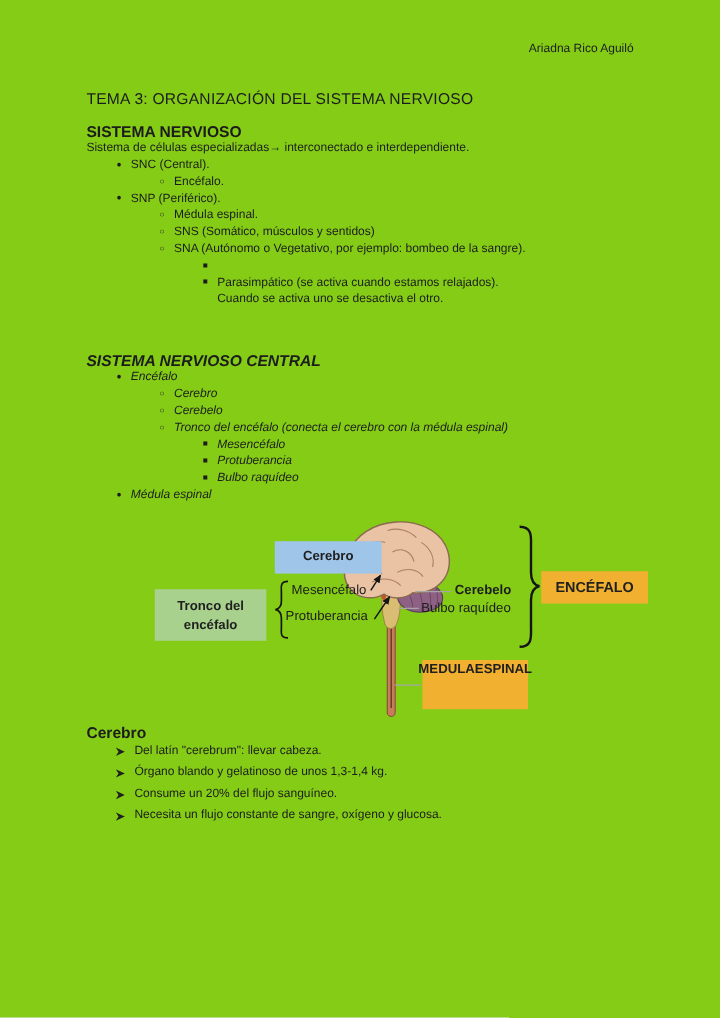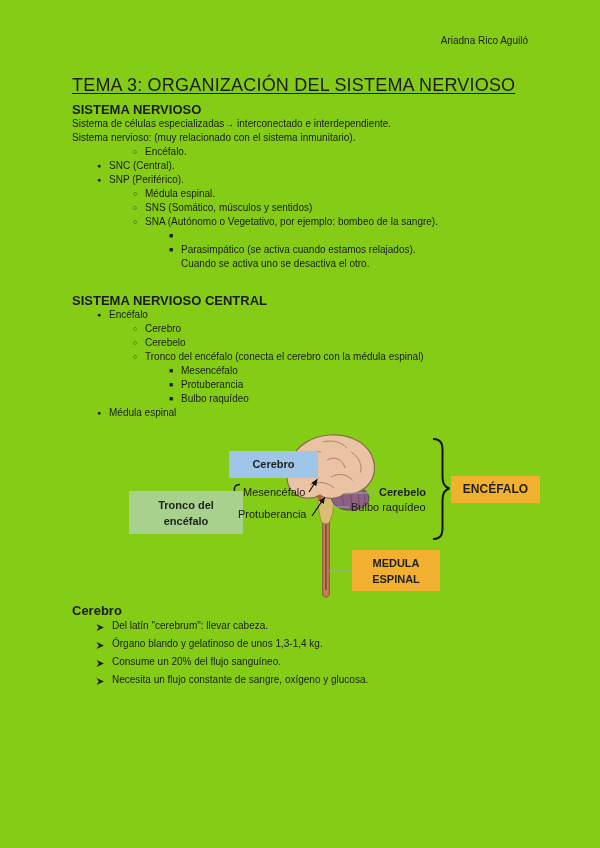--- a/index.html
+++ b/index.html
@@ -2,70 +2,69 @@
 <html><head>
 <meta charset="utf-8">
 <style>
   html,body{margin:0;padding:0;background:#e8e8e8;}
   .page{
     position:relative;width:600px;height:848px;background:#84cc16;
     font-family:"Liberation Sans","DejaVu Sans",sans-serif;color:#1c1c1c;
     margin:0 auto;overflow:hidden;
   }
   .author{position:absolute;top:35px;right:72px;font-size:10px;}
-  .doc-title{position:absolute;top:75px;left:72px;font-size:18px;letter-spacing:.2px;
-    text-decoration:underline;text-underline-offset:2px;text-align:center;}
+  .doc-title{position:absolute;top:75px;left:72px;font-size:13px;letter-spacing:.2px;
+    text-underline-offset:2px;text-align:center;}
   .sec{position:absolute;left:72px;width:476px;font-size:10px;line-height:14px;}
   .sec-heading{font-weight:bold;font-size:13px;line-height:14px;}
   .li{display:flex;}
   .li .b{flex:0 0 12px;font-size:7px;line-height:14px;}
   .lvl1{margin-left:25px;}
   .lvl2{margin-left:61px;}
   .lvl3{margin-left:97px;}
   .li-arrow{display:flex;margin-left:24px;line-height:15px;}
   .li-arrow .ab{flex:0 0 16px;padding-top:3px;}
   .sec-cerebro .li-arrow{line-height:15px;}
   
   .diagram{position:absolute;left:0;top:432px;width:600px;height:172px;}
   .diagram svg{position:absolute;left:0;top:0;}
   .dbox{position:absolute;text-align:center;font-weight:bold;color:#1f1f1f;}
   .cerebro-box{left:229px;top:19px;width:89px;height:27px;background:#9fc5e8;
     font-size:11px;line-height:27px;}
-  .tronco-box{left:129px;top:59px;width:114px;height:43px;background:#a9d18e;
+  .tronco-box{left:129px;top:59px;width:93px;height:43px;background:#a9d18e;
     font-size:11px;line-height:16px;padding-top:0;display:flex;flex-direction:column;justify-content:center;}
   .encefalo-box{left:451px;top:44px;width:89px;height:27px;background:#f1b02f;
     font-size:12px;line-height:27px;}
   .medula-box{left:352px;top:118px;width:88px;height:41px;background:#f1b02f;
-    font-size:11px;line-height:16px;display:flex;flex-direction:column;justify-content:center;}
+    font-size:11px;line-height:16px;display:flex;flex-direction:row;justify-content:center;}
   .dlabel{position:absolute;font-size:11px;line-height:13px;white-space:nowrap;}
   .lbl-mesencefalo{left:243px;top:54px;}
   .lbl-protuberancia{left:238px;top:76px;}
   .lbl-cerebelo{left:379px;top:54px;font-weight:bold;}
   .lbl-bulbo{left:351px;top:69px;}
 </style>
 </head>
 <body>
 
 <div class="page">
 
   <div class="author">Ariadna Rico Aguiló</div>
 
   <div class="doc-title">TEMA 3: ORGANIZACIÓN DEL SISTEMA NERVIOSO</div>
 
   <div class="sec" style="top:103px;">
     <div class="sec-heading">SISTEMA NERVIOSO</div>
     <div>Sistema de células especializadas→ interconectado e interdependiente.</div>
-    <div>Sistema nervioso: (muy relacionado con el sistema inmunitario).</div>
+    <div class="li lvl1">
+        <span class="b">●</span>
+        <span>SNC (Central).</span>
+      </div>
     <div class="li lvl2">
         <span class="b">○</span>
         <span>Encéfalo.</span>
-      </div>
-    <div class="li lvl1">
-        <span class="b">●</span>
-        <span>SNC (Central).</span>
       </div>
     <div class="li lvl1">
         <span class="b">●</span>
         <span>SNP (Periférico).</span>
       </div>
     <div class="li lvl2">
         <span class="b">○</span>
         <span>Médula espinal.</span>
       </div>
     <div class="li lvl2">
@@ -82,21 +81,21 @@
     <div class="li lvl3">
         <span class="b">■</span>
         <span>Parasimpático (se activa cuando estamos relajados).</span>
       </div>
     <div class="li lvl3">
         <span class="b"></span>
         <span>Cuando se activa uno se desactiva el otro.</span>
       </div>
   </div>
 
-  <div class="sec" style="top:294px;">
+  <div class="sec" style="top:294px;font-style:italic;">
     <div class="sec-heading">SISTEMA NERVIOSO CENTRAL</div>
     <div class="li lvl1">
         <span class="b">●</span>
         <span>Encéfalo</span>
       </div>
     <div class="li lvl2">
         <span class="b">○</span>
         <span>Cerebro</span>
       </div>
     <div class="li lvl2">

